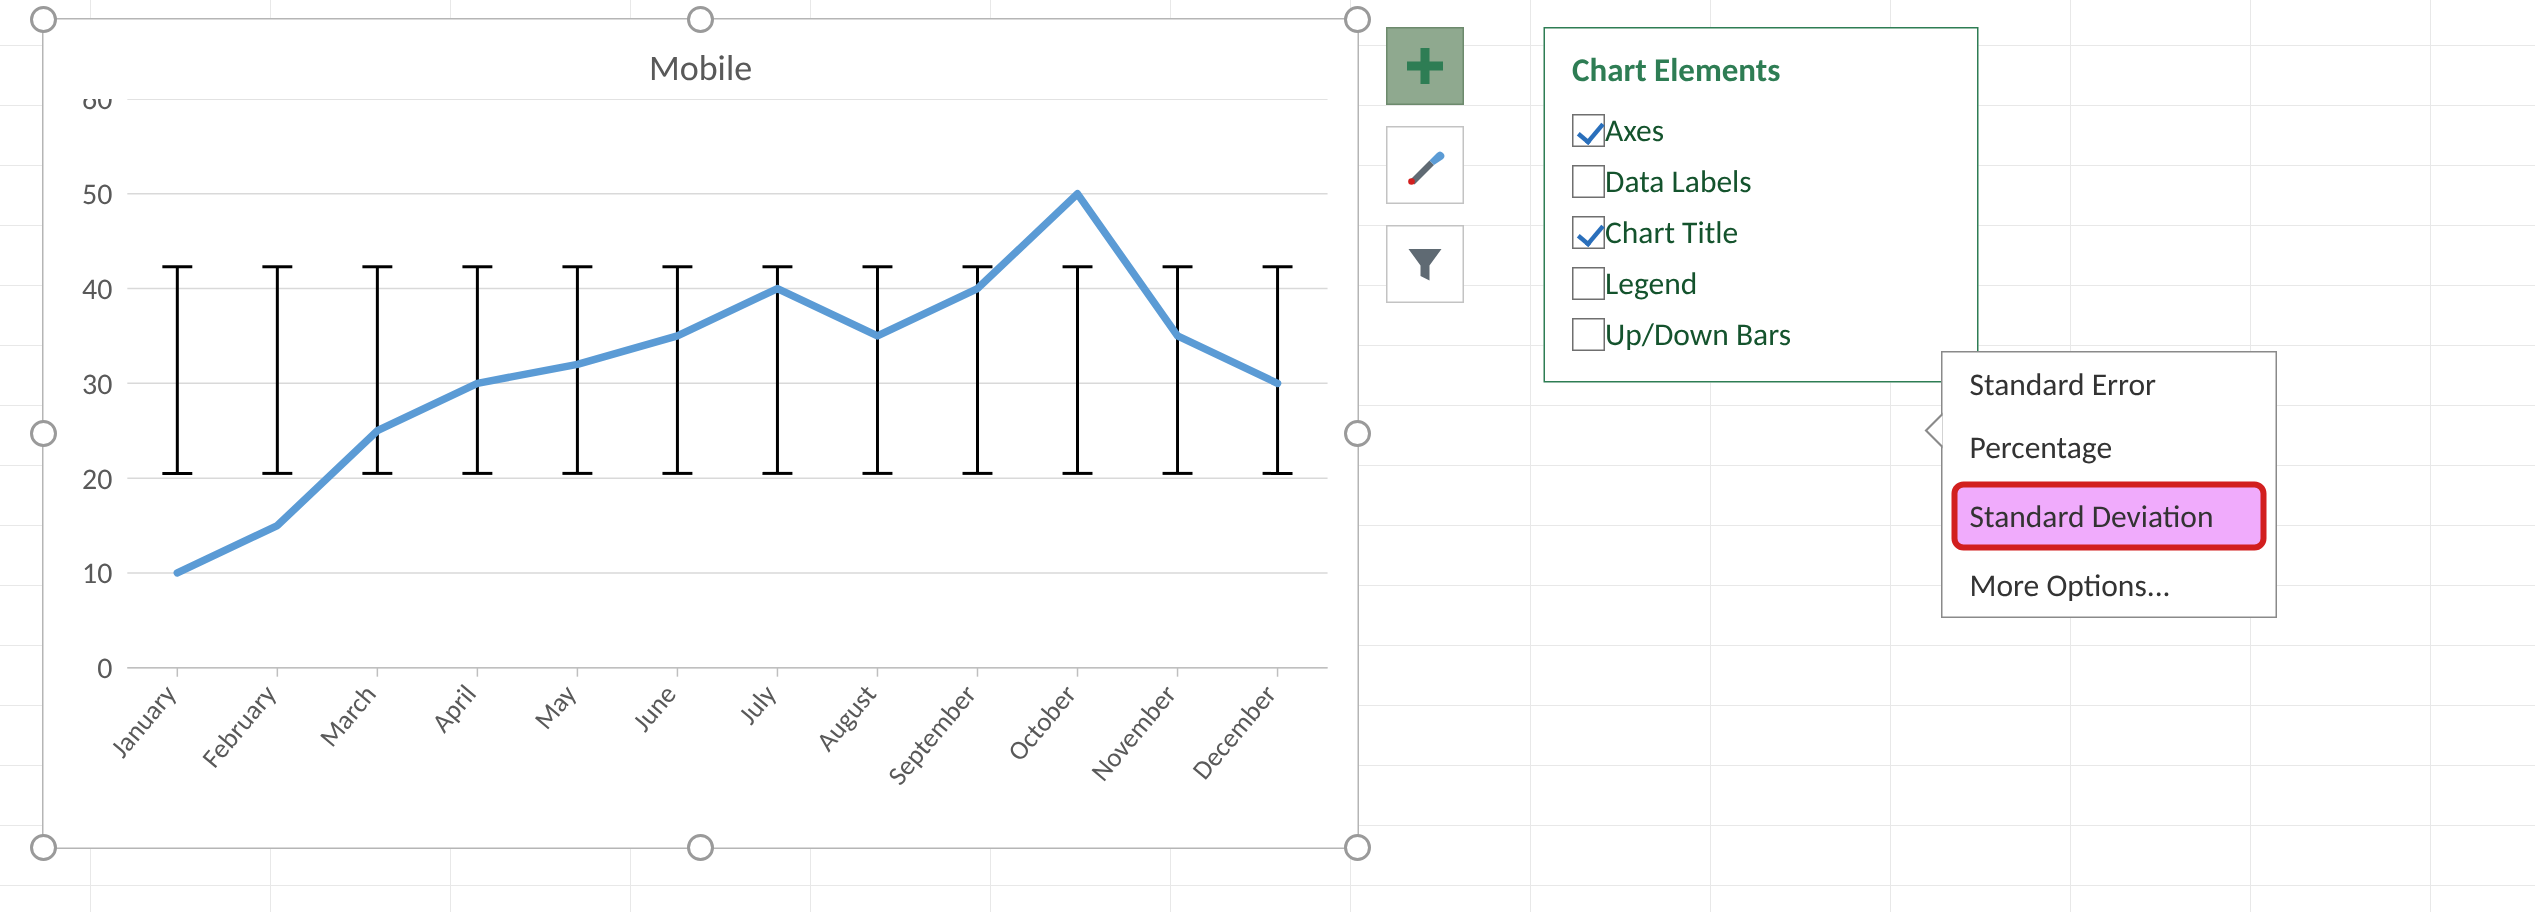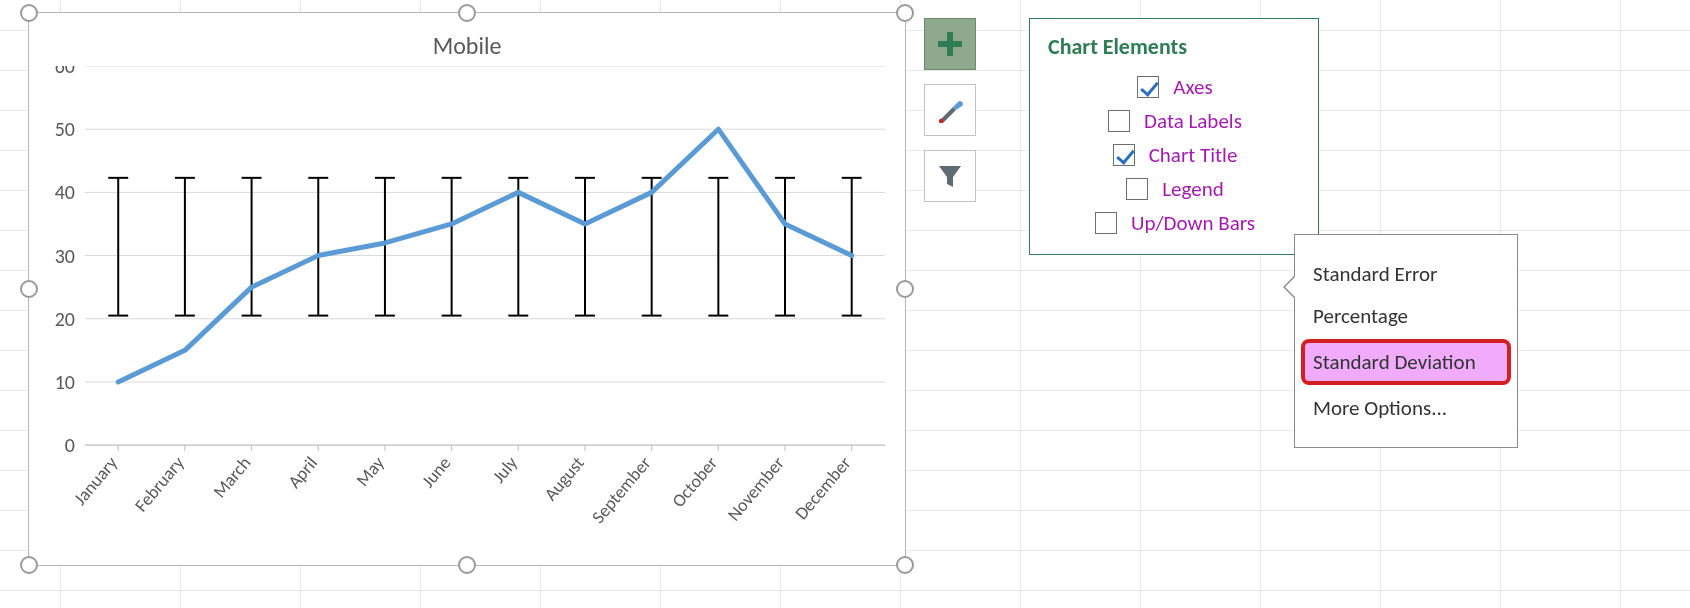--- a/index.html
+++ b/index.html
@@ -108,26 +108,24 @@
   }
   .elements-header {
     color: #2e7d54;
     font-weight: 700;
     font-size: 22px;
     padding: 4px 0 10px 4px;
   }
   .elem-row {
     display: flex;
     align-items: center;
-    gap: 14px;
     padding: 4px 4px;
     font-size: 21px;
-    color: #a21caf;
+    color: #14532d;
     position: relative;
-    justify-content: center;
   }
   .chk {
     width: 22px; height: 22px;
     border: 1.5px solid #6f6f6f;
     background: #ffffff;
     flex: 0 0 auto;
     position: relative;
   }
   .chk.checked::after {
     content: "";
@@ -146,21 +144,21 @@
   }
 
   
   .submenu {
     position: absolute;
     left: 1294px;
     top: 234px;
     width: 224px;
     background: #ffffff;
     border: 1px solid #8a8a8a;
-    padding: 18px 8px;
+    padding: 0 8px;
   }
   .submenu-notch {
     position: absolute;
     left: -12px;
     top: 40px;
     width: 0; height: 0;
     border-top: 12px solid transparent;
     border-bottom: 12px solid transparent;
     border-right: 12px solid #8a8a8a;
   }

